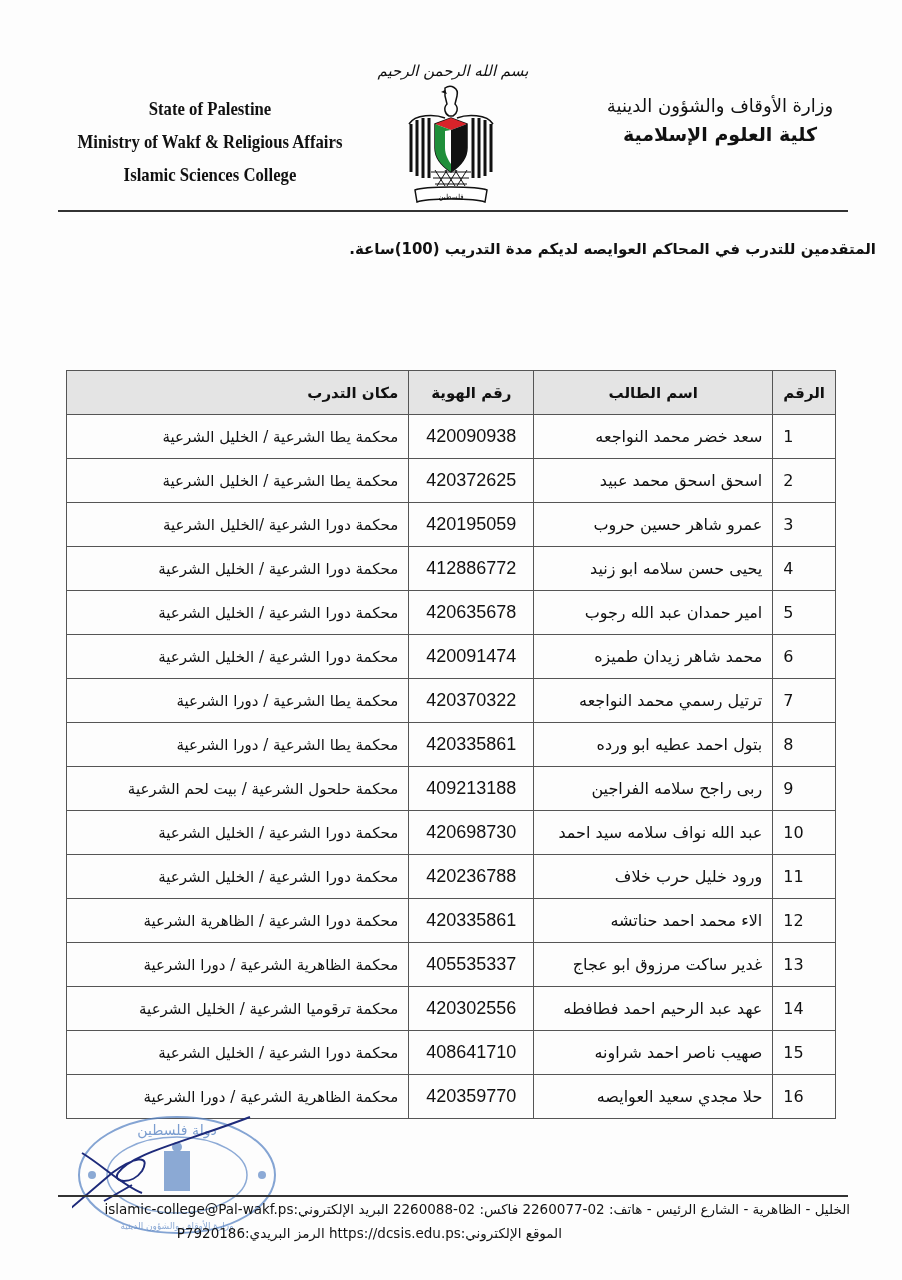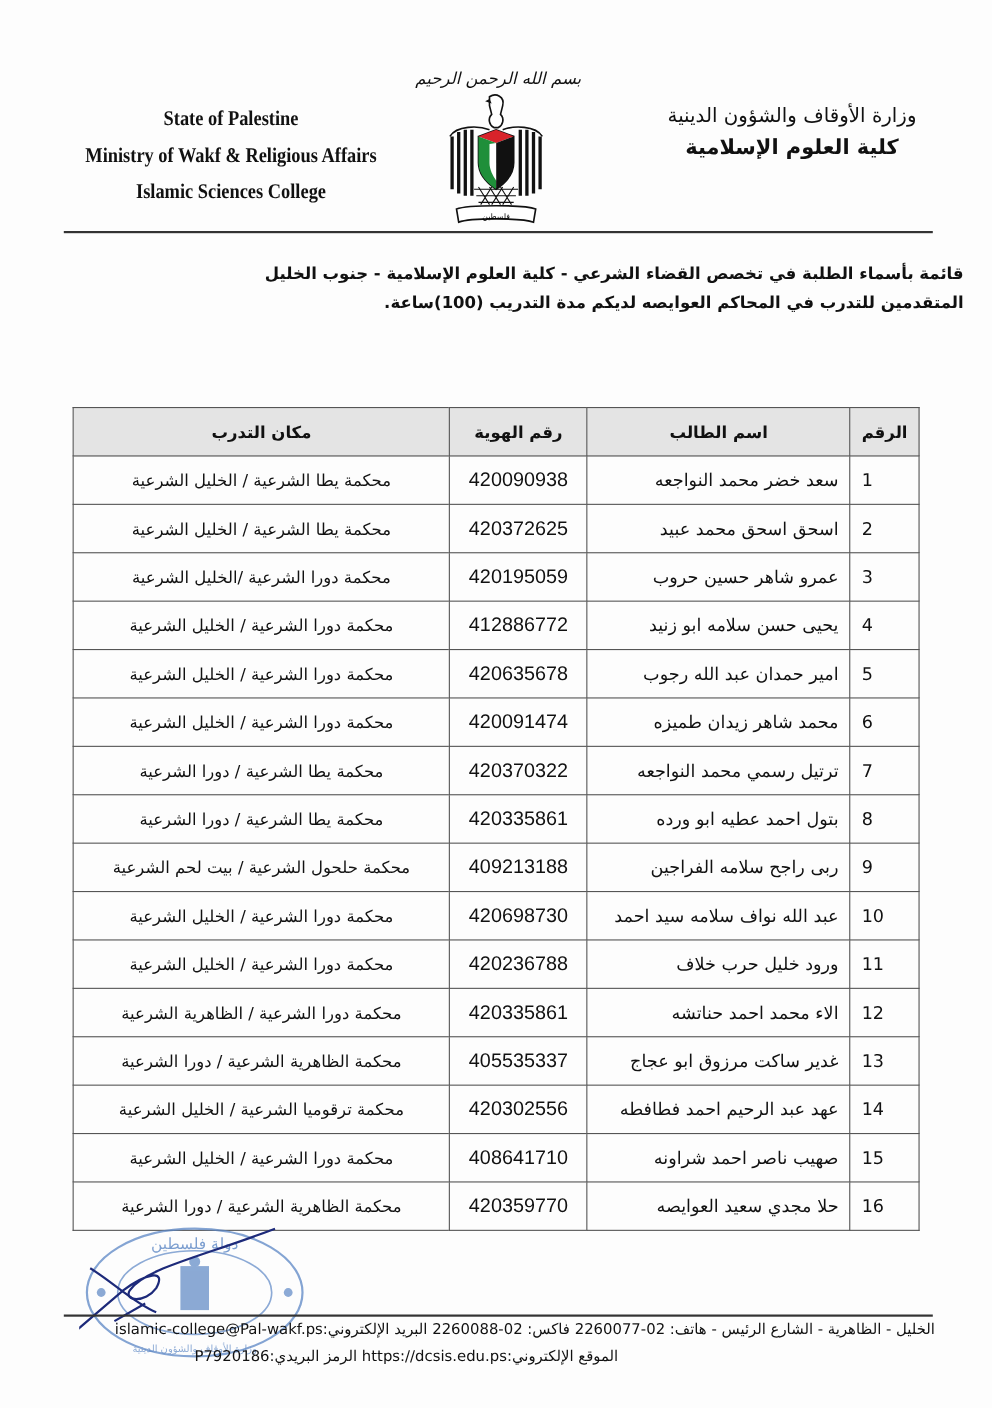--- a/index.html
+++ b/index.html
@@ -8,21 +8,21 @@
   .en { font-family:"Liberation Serif", serif; font-weight:bold; font-size:19px; text-align:center; line-height:33px; transform:scaleX(0.88); transform-origin:center; }
   .ar-head { direction:rtl; text-align:center; font-family:"DejaVu Sans", sans-serif; font-weight:bold; }
   .rule { position:absolute; height:2px; background:#333; }
   .intro { direction:rtl; text-align:right; font-weight:bold; font-size:15px; line-height:26px; font-family:"DejaVu Sans", sans-serif; }
   table.list { position:absolute; left:66px; top:370px; width:770px; border-collapse:collapse; direction:rtl; }
   table.list td, table.list th { border:1px solid #555; height:43px; padding:0 10px; font-size:16px; font-family:"DejaVu Sans", sans-serif; font-weight:normal; }
   table.list th { background:#e4e4e4; font-weight:bold; height:43px; font-size:15px; }
   .c-num { width:36px; text-align:left; }
   .c-name { width:218px; text-align:right; }
   .c-id { width:104px; text-align:center; font-family:"Liberation Sans", sans-serif !important; font-size:18px !important; }
-  .c-place { text-align:center; font-size:15px !important; }
+  .c-place { text-align:right; font-size:15px !important; }
   .footer { position:absolute; direction:rtl; font-family:"DejaVu Sans", sans-serif; font-size:13.5px; white-space:nowrap; }
   .stamp { position:absolute; left:72px; top:1113px; width:210px; height:125px; }
 </style>
 </head>
 <body>
 
 <div class="abs en" style="left:20px; top:92px; width:380px;">
   <div>State of Palestine</div>
   <div>Ministry of Wakf &amp; Religious Affairs</div>
   <div>Islamic Sciences College</div>
@@ -65,21 +65,20 @@
 </div>
 
 <div class="abs ar-head" style="left:585px; top:92px; width:270px;">
   <div style="font-size:18px; line-height:28px; font-weight:normal;">وزارة الأوقاف والشؤون الدينية</div>
   <div style="font-size:19px; line-height:28px;">كلية العلوم الإسلامية</div>
 </div>
 
 <div class="rule" style="left:58px; top:210px; width:790px;"></div>
 
 <div class="abs intro" style="left:120px; top:236px; width:756px;">
-  <div>قائمة بأسماء الطلبة في تخصص القضاء الشرعي - كلية العلوم الإسلامية - جنوب الخليل</div>
   <div>المتقدمين للتدرب في المحاكم العوايصه لديكم مدة التدريب (100)ساعة.</div>
 </div>
 
 <table class="list">
   <thead>
     <tr>
       <th class="c-num">الرقم</th>
       <th class="c-name" style="text-align:center;">اسم الطالب</th>
       <th class="c-id" style="font-family:'DejaVu Sans', sans-serif !important; font-size:15px !important;">رقم الهوية</th>
       <th class="c-place" style="">مكان التدرب</th>

